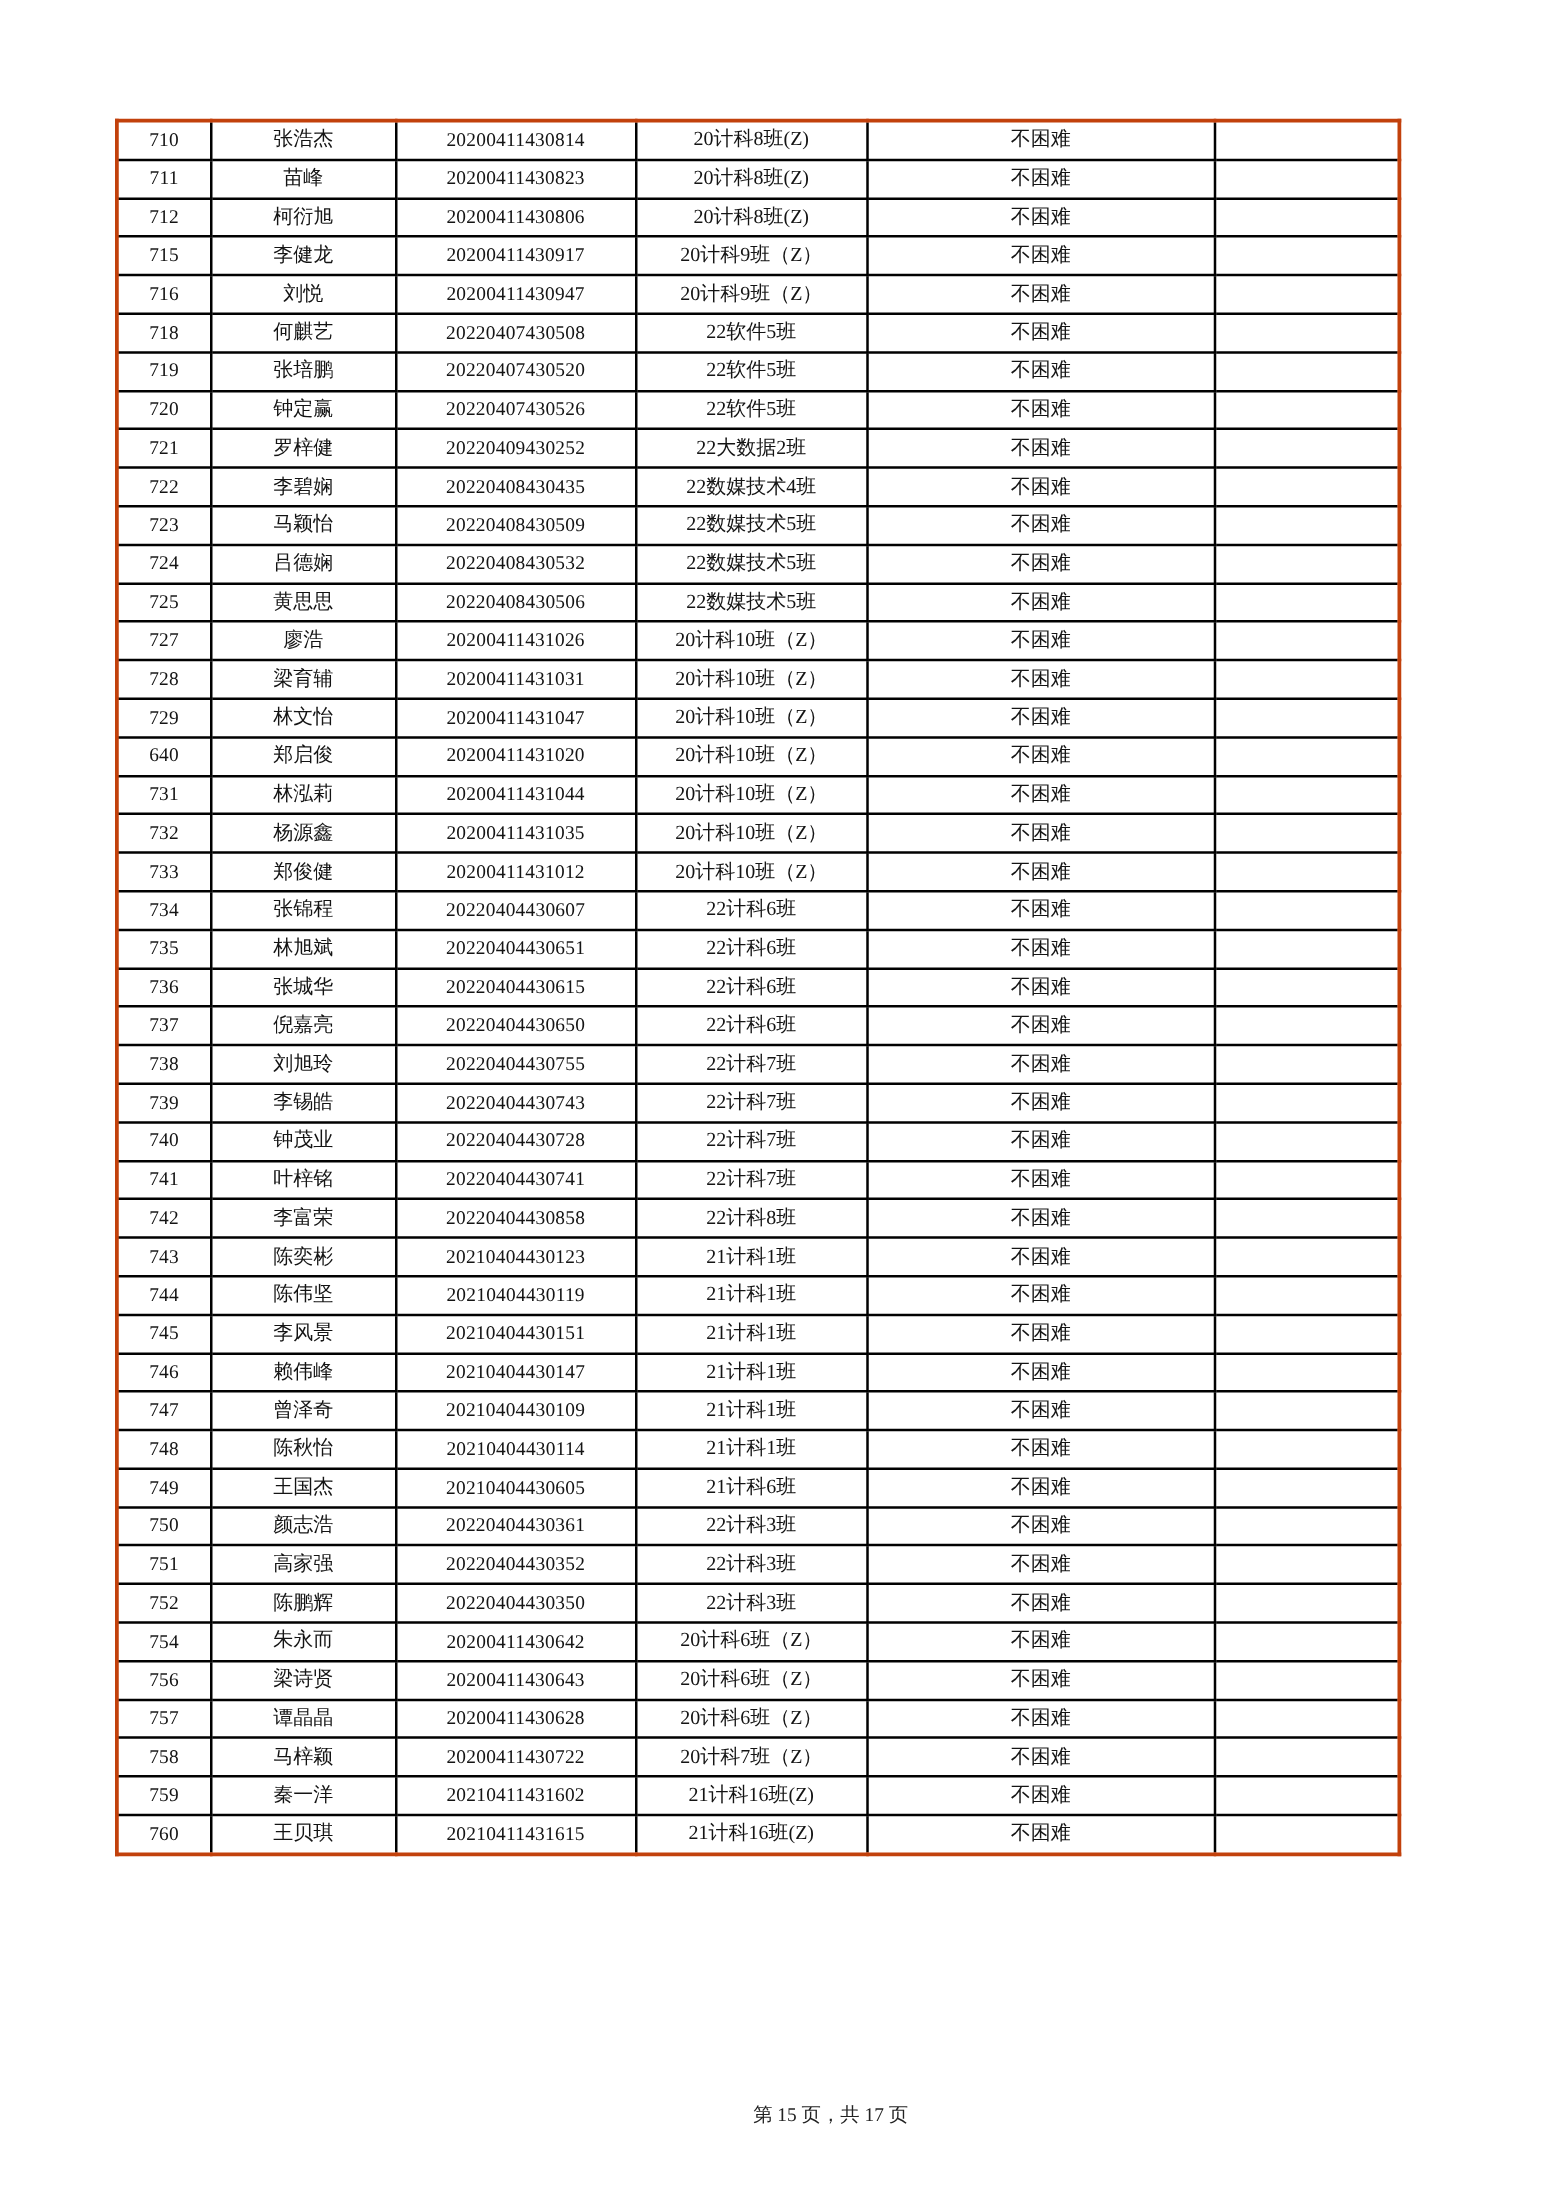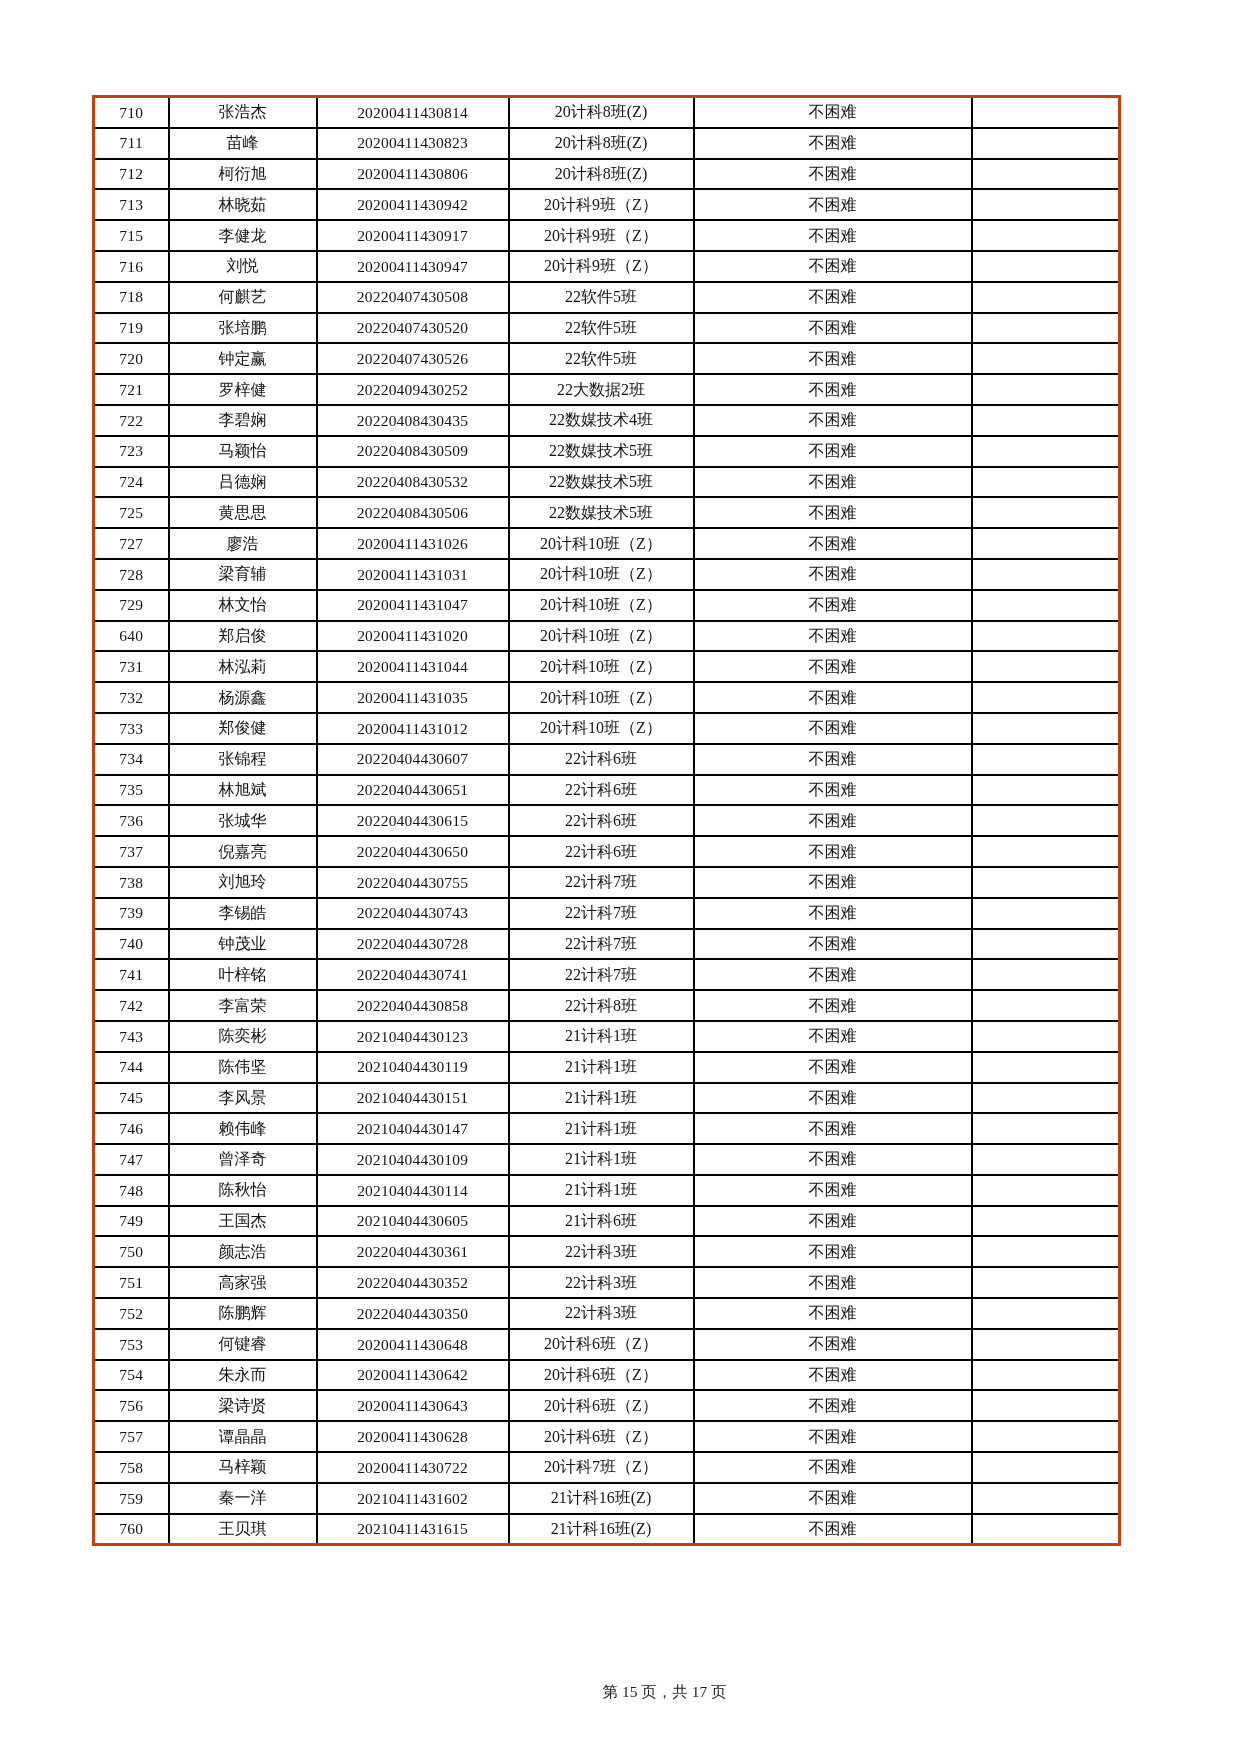--- a/index.html
+++ b/index.html
@@ -88,28 +88,20 @@
         </tr>
         <tr>
           <td class="c-no">712</td>
           <td class="c-name">柯衍旭</td>
           <td class="c-id">20200411430806</td>
           <td class="c-class">20计科8班(Z)</td>
           <td class="c-status">不困难</td>
           <td class="c-empty"></td>
         </tr>
         <tr>
-          <td class="c-no">713</td>
-          <td class="c-name">林晓茹</td>
-          <td class="c-id">20200411430942</td>
-          <td class="c-class">20计科9班（Z）</td>
-          <td class="c-status">不困难</td>
-          <td class="c-empty"></td>
-        </tr>
-        <tr>
           <td class="c-no">715</td>
           <td class="c-name">李健龙</td>
           <td class="c-id">20200411430917</td>
           <td class="c-class">20计科9班（Z）</td>
           <td class="c-status">不困难</td>
           <td class="c-empty"></td>
         </tr>
         <tr>
           <td class="c-no">716</td>
           <td class="c-name">刘悦</td>
@@ -380,28 +372,20 @@
           <td class="c-id">20220404430352</td>
           <td class="c-class">22计科3班</td>
           <td class="c-status">不困难</td>
           <td class="c-empty"></td>
         </tr>
         <tr>
           <td class="c-no">752</td>
           <td class="c-name">陈鹏辉</td>
           <td class="c-id">20220404430350</td>
           <td class="c-class">22计科3班</td>
-          <td class="c-status">不困难</td>
-          <td class="c-empty"></td>
-        </tr>
-        <tr>
-          <td class="c-no">753</td>
-          <td class="c-name">何键睿</td>
-          <td class="c-id">20200411430648</td>
-          <td class="c-class">20计科6班（Z）</td>
           <td class="c-status">不困难</td>
           <td class="c-empty"></td>
         </tr>
         <tr>
           <td class="c-no">754</td>
           <td class="c-name">朱永而</td>
           <td class="c-id">20200411430642</td>
           <td class="c-class">20计科6班（Z）</td>
           <td class="c-status">不困难</td>
           <td class="c-empty"></td>

